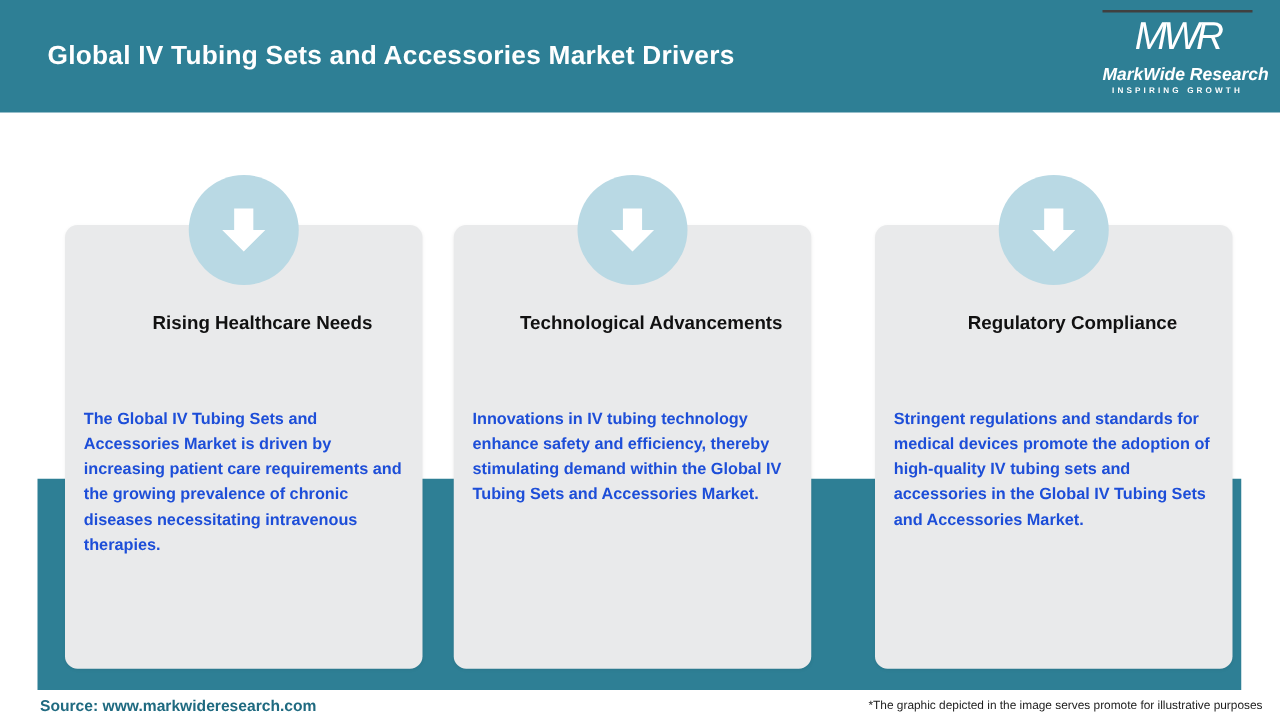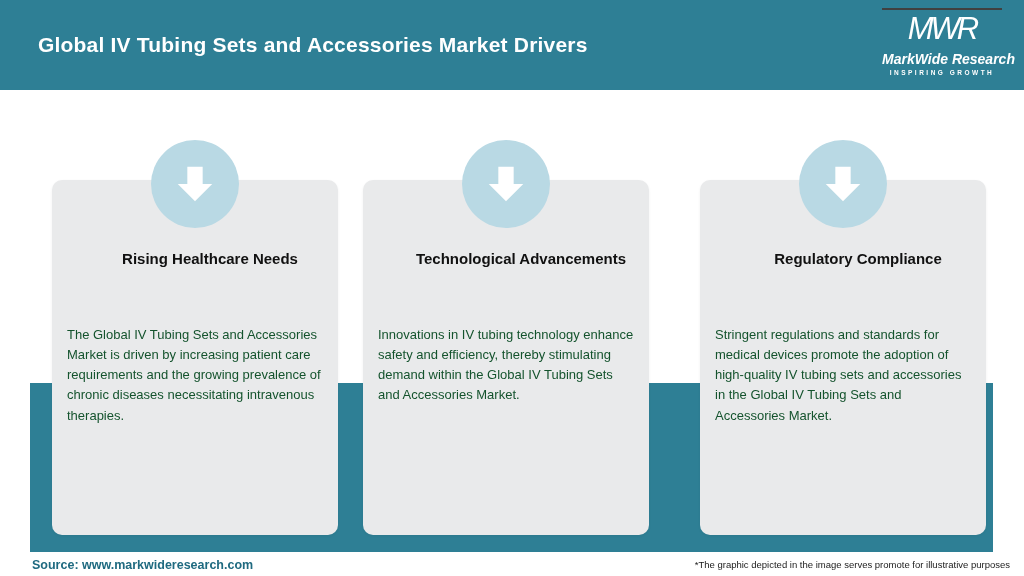--- a/index.html
+++ b/index.html
@@ -63,21 +63,21 @@
     display:flex;align-items:center;justify-content:center;
   }
   .icon-circle svg{width:46px;height:46px;display:block;}
 
   .card-title{
     position:absolute;left:0;right:0;top:70px;
     text-align:center;font-size:15px;font-weight:bold;color:#111111;padding-left:30px;
   }
   .card-body{
     position:absolute;left:15px;right:13px;top:145px;
-    font-size:13px;line-height:1.55;color:#14532d;text-align:left;
+    font-size:13px;line-height:1.55;color:#1d4ed8;text-align:left;font-weight:bold;
   }
 
   
   .source{
     position:absolute;left:0;right:0;bottom:4px;
     text-align:left;font-size:12.5px;font-weight:bold;color:#1f6a80;
     z-index:4;
     padding-left:32px;
   }
   .disclaimer{

